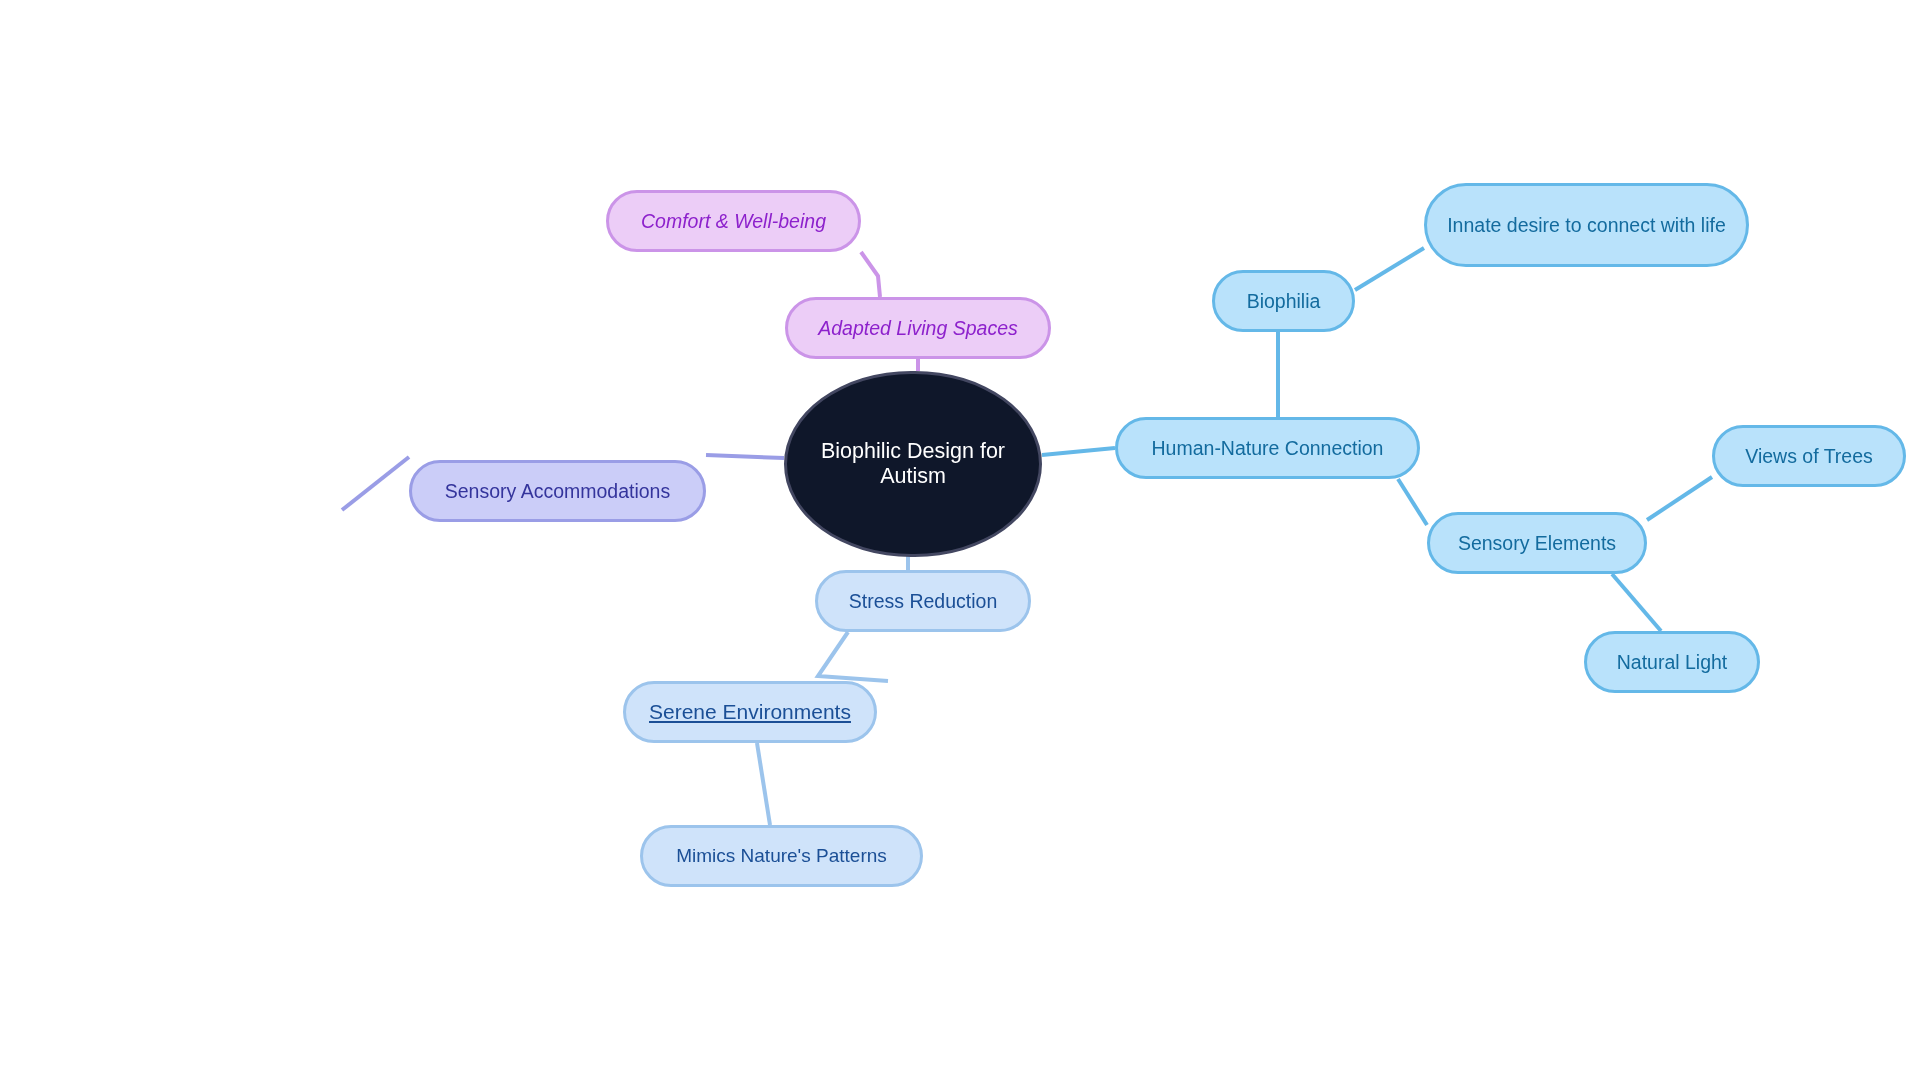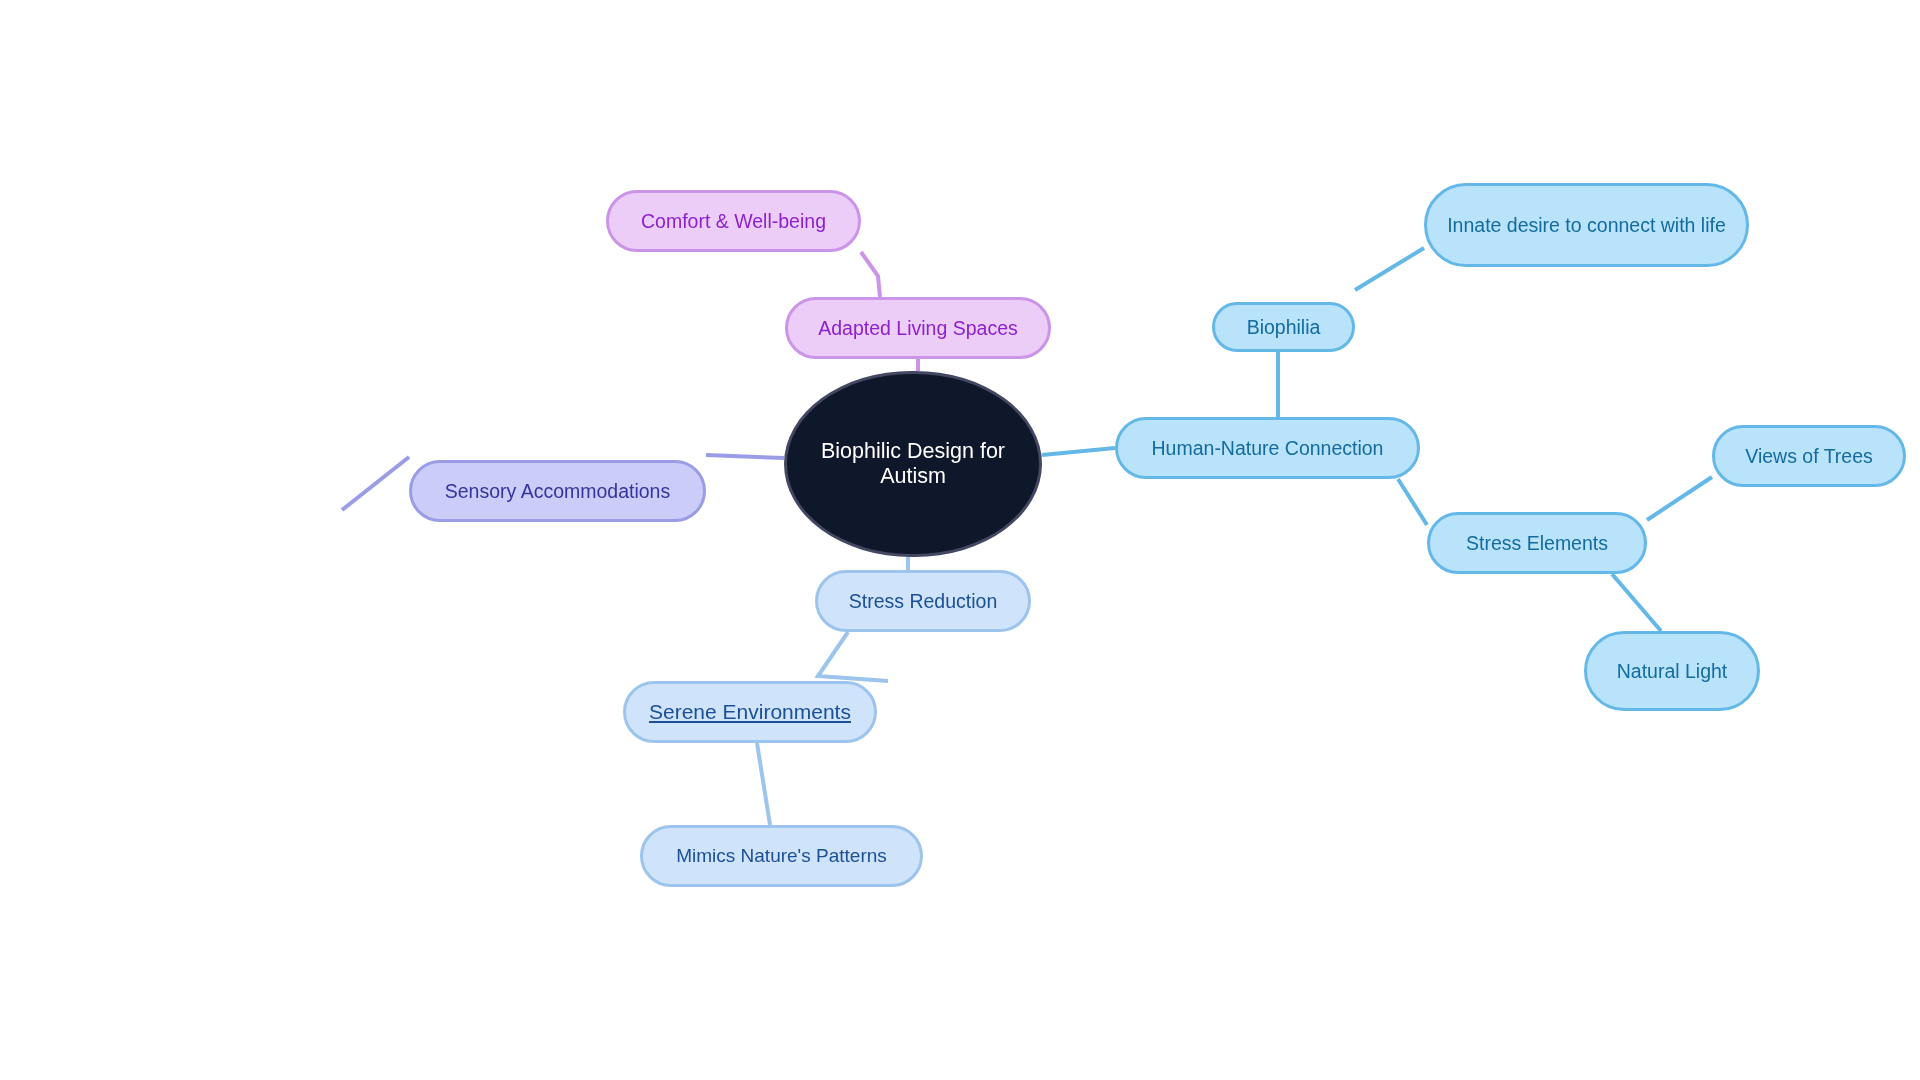--- a/index.html
+++ b/index.html
@@ -60,20 +60,21 @@
     color: #ffffff;
     font-size: 21.5px;
     z-index: 8;
   }
 
   
   .theme-pink {
     background: #eccdf7;
     border-color: #cb94e8;
     color: #8d21cc;
+    font-style: italic;
   }
   .theme-periwinkle {
     background: #cbcdf8;
     border-color: #9a9de6;
     color: #34349c;
     margin-top: 39px;
   }
   .theme-sky {
     background: #b9e2fb;
     border-color: #64b8e8;
@@ -87,25 +88,25 @@
 
   
   #node-comfort        { left: 606px; top: 190px; width: 255px; height: 62px; font-size: 19.5px; }
   #node-adapted        { left: 785px; top: 297px; width: 266px; height: 62px; font-size: 19.5px; }
   #node-sensory        { left: 409px; top: 421px; width: 297px; height: 62px; font-size: 19.5px; }
   #node-headphones     { left: 17px;  top: 496px; width: 325px; height: 62px; font-size: 19.5px; }
   #node-stress         { left: 815px; top: 570px; width: 216px; height: 62px; font-size: 19.5px; }
   #node-serene         { left: 623px; top: 681px; width: 254px; height: 62px; font-size: 21px; text-decoration: underline; }
   #node-mimics         { left: 640px; top: 825px; width: 283px; height: 62px; font-size: 19px; }
   #node-human-nature   { left: 1115px; top: 417px; width: 305px; height: 62px; font-size: 19.5px; }
-  #node-biophilia      { left: 1212px; top: 270px; width: 143px; height: 50px; font-size: 19.5px; margin-top: 32px; }
+  #node-biophilia      { left: 1212px; top: 270px; width: 143px; height: 62px; font-size: 19.5px; }
   #node-innate         { left: 1424px; top: 183px; width: 325px; height: 84px; font-size: 19.5px; }
   #node-natural-elem   { left: 1427px; top: 512px; width: 220px; height: 62px; font-size: 19.5px; }
   #node-views-trees    { left: 1712px; top: 425px; width: 194px; height: 62px; font-size: 19.5px; }
-  #node-natural-light  { left: 1584px; top: 631px; width: 176px; height: 80px; font-size: 19.5px; }
+  #node-natural-light  { left: 1584px; top: 631px; width: 176px; height: 62px; font-size: 19.5px; }
 </style>
 </head>
 <body>
 
 <div id="mindmap-canvas">
 
   <svg id="edge-layer" viewBox="0 0 1920 1080" width="1920" height="1080" xmlns="http://www.w3.org/2000/svg">
 
     <path d="M 918,371 L 918,359" stroke="#cb94e8" stroke-width="4" fill="none"></path>
     <path d="M 861,252 L 878,276 L 880,297" stroke="#cb94e8" stroke-width="4" fill="none"></path>
@@ -153,21 +154,21 @@
   <div class="node theme-sky" id="node-human-nature">
     <span class="node-label">Human-Nature Connection</span>
   </div>
   <div class="node theme-sky" id="node-biophilia">
     <span class="node-label">Biophilia</span>
   </div>
   <div class="node theme-sky" id="node-innate">
     <span class="node-label">Innate desire to connect with life</span>
   </div>
   <div class="node theme-sky" id="node-natural-elem">
-    <span class="node-label">Stress Elements</span>
+    <span class="node-label">Sensory Elements</span>
   </div>
   <div class="node theme-sky" id="node-views-trees">
     <span class="node-label">Views of Trees</span>
   </div>
   <div class="node theme-sky" id="node-natural-light">
     <span class="node-label">Natural Light</span>
   </div>
 
 </div>
 

